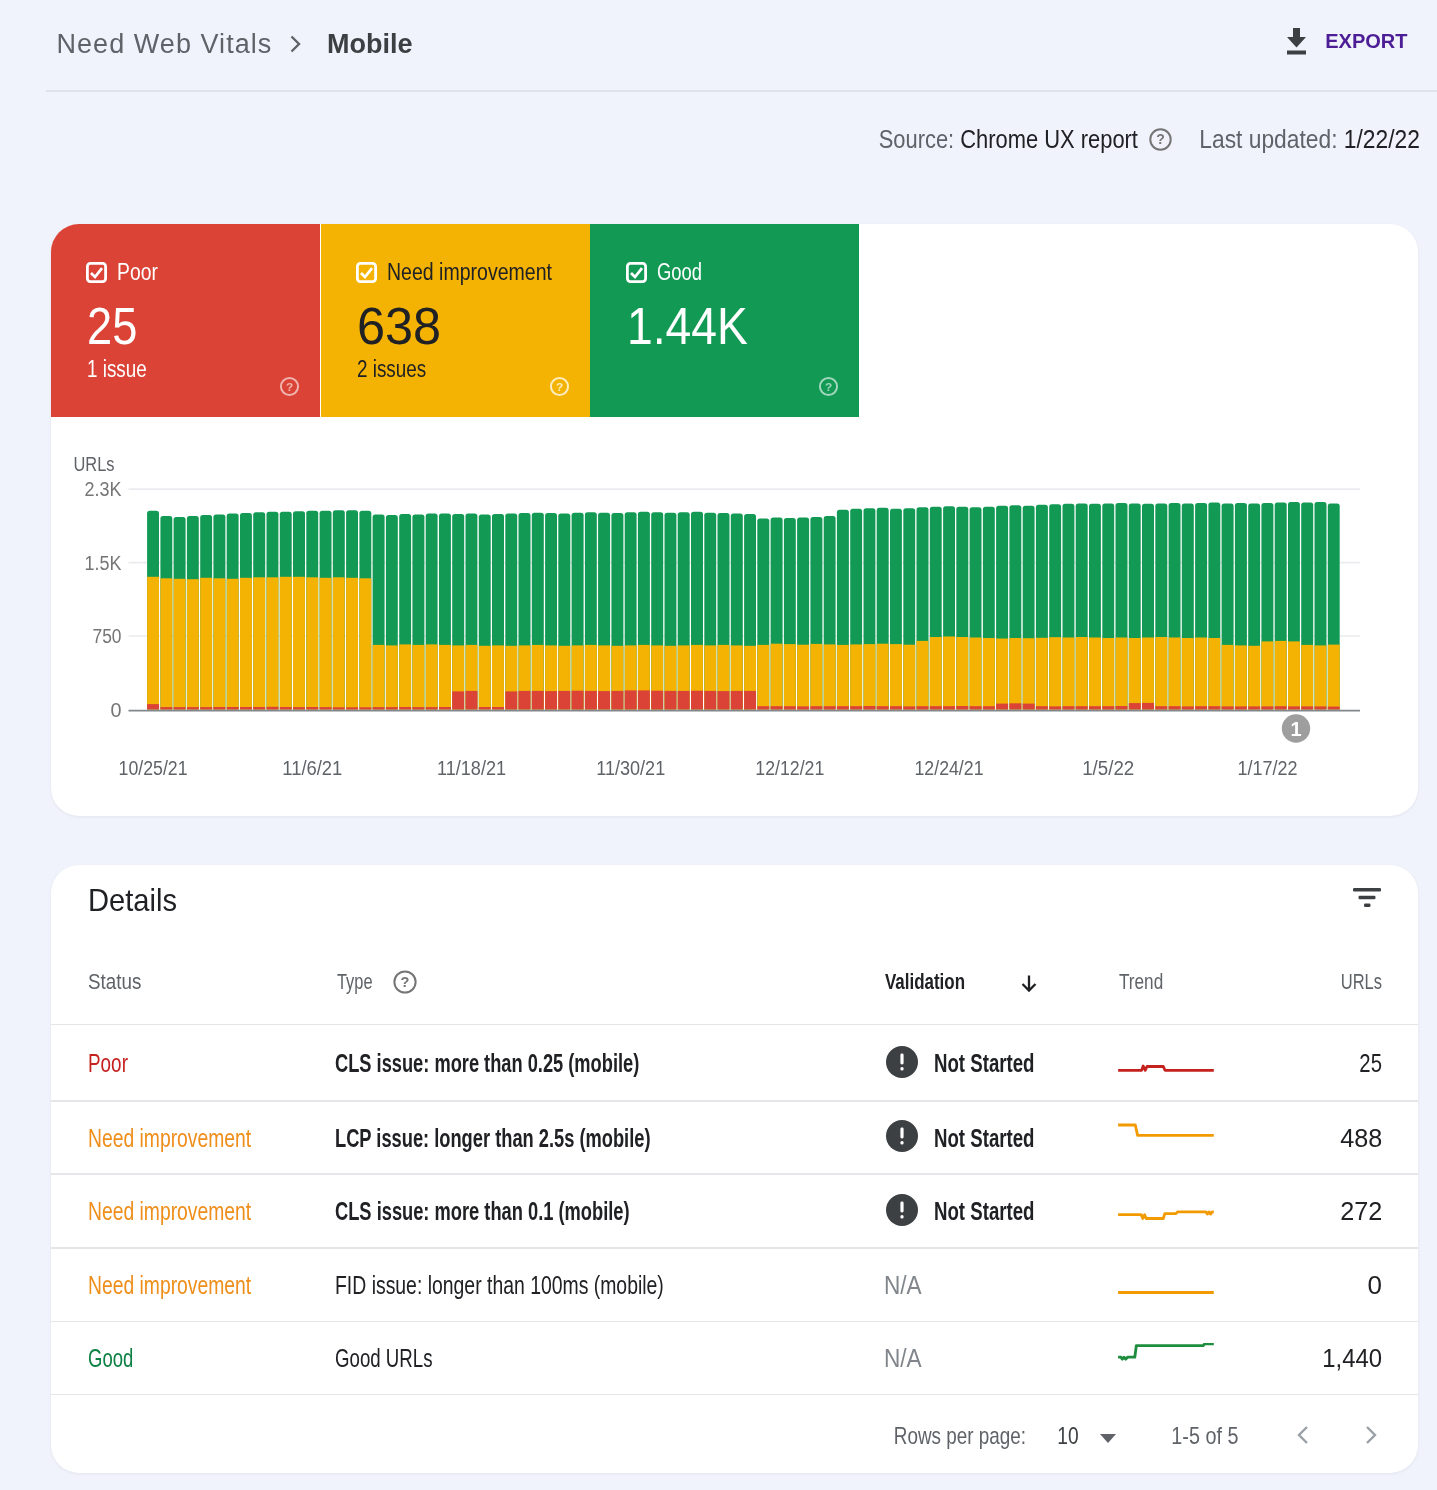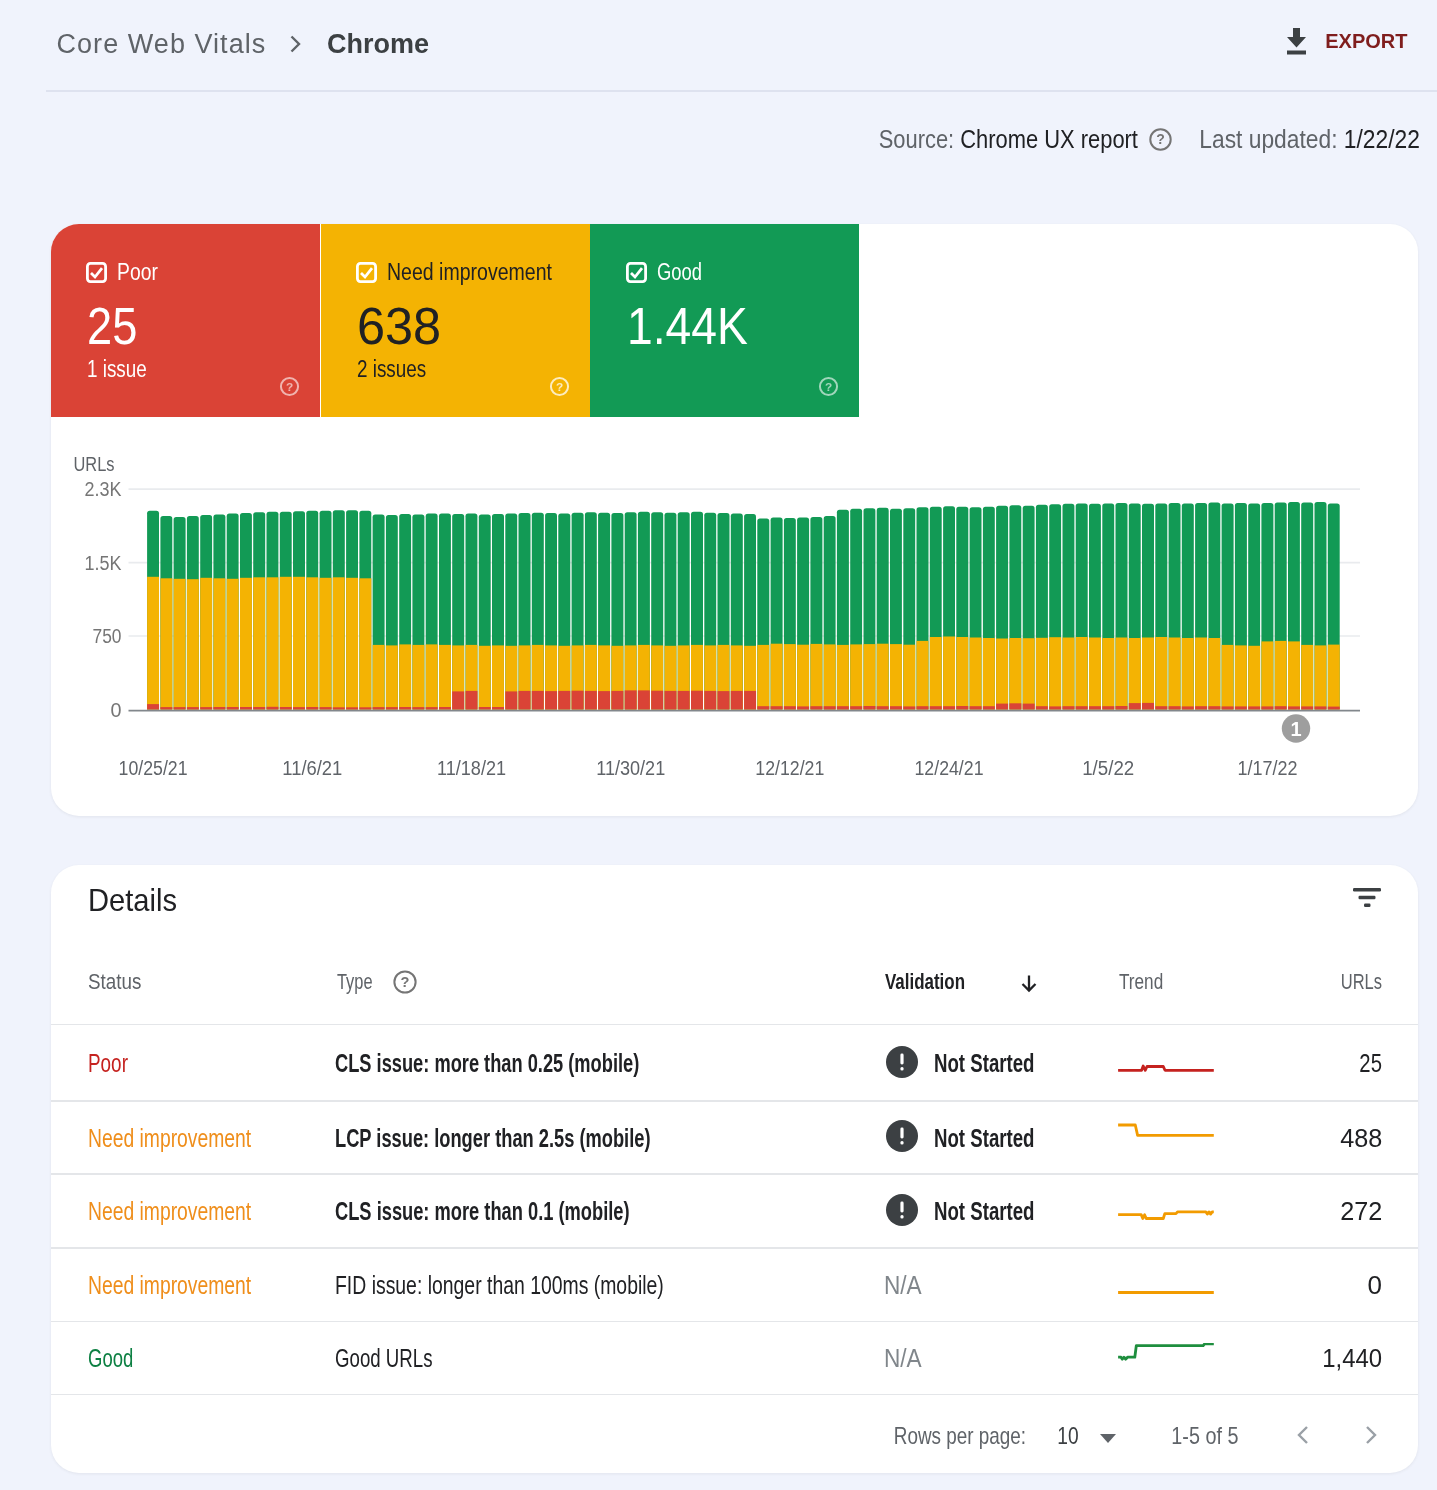--- a/index.html
+++ b/index.html
@@ -2,32 +2,32 @@
 <html><head><meta charset="utf-8">
 <style>
   * { margin:0; padding:0; box-sizing:border-box; }
   html,body { width:1437px; height:1490px; background:#f0f3fc; font-family:"Liberation Sans", sans-serif; }
   #page { position:relative; width:1437px; height:1490px; overflow:hidden; }
   .abs { position:absolute; }
 </style></head>
 <body>
 <div id="page">
 
-  <div class="abs" style="left:56.5px;top:27.6px;font-size:27px;color:#5f6368;white-space:nowrap;line-height:1.2;letter-spacing:1.05px">Core Web Vitals</div>
+  <div class="abs" style="left:56.5px;top:27.6px;font-size:27px;color:#5f6368;white-space:nowrap;line-height:1.2;letter-spacing:1.05px">Need Web Vitals</div>
   <svg class="abs" style="left:288px;top:34px" width="14" height="20" viewBox="0 0 14 20">
       <path d="M3.5 2.5 L11 10 L3.5 17.5" fill="none" stroke="#5f6368" stroke-width="2.4"></path>
     </svg>
-  <div class="abs" style="left:327px;top:27.6px;font-size:27px;font-weight:700;color:#3c4043;white-space:nowrap;line-height:1.2">Chrome</div>
+  <div class="abs" style="left:327px;top:27.6px;font-size:27px;font-weight:700;color:#3c4043;white-space:nowrap;line-height:1.2">Mobile</div>
   <div class="abs" style="left:46px;top:90px;right:0;height:1.5px;background:#dee2ef"></div>
 
   <svg class="abs" style="left:1285px;top:28px" width="23" height="27" viewBox="0 0 23 27">
     <path d="M8 0 H15 V9 H21 L11.5 19.5 L2 9 H8 Z" fill="#3c4043"></path>
     <rect x="2" y="22.5" width="19" height="4" fill="#3c4043"></rect>
   </svg>
-  <div class="abs" style="right:29.5px;top:29.2px;font-size:20px;font-weight:700;color:#7f1d1d;letter-spacing:0;line-height:1.2">EXPORT</div>
+  <div class="abs" style="right:29.5px;top:29.2px;font-size:20px;font-weight:700;color:#4c1d95;letter-spacing:0;line-height:1.2">EXPORT</div>
 
   <div class="abs" style="right:299px;top:123.9px;font-size:25px;color:#5f6368;white-space:nowrap;line-height:1.2;transform:scaleX(0.876);transform-origin:right center">Source: <span style="color:#202124">Chrome UX report</span></div>
   <svg style="position:absolute;left:1148px;top:127px" width="25" height="25" viewBox="0 0 24 24">
       <circle cx="12" cy="12" r="9.8" fill="none" stroke="#757575" stroke-width="1.92"></circle>
       <text x="12" y="16.8" text-anchor="middle" font-size="13.5" font-family="Liberation Sans, sans-serif" font-weight="bold" fill="#757575">?</text>
     </svg>
   <div class="abs" style="right:17.1px;top:123.9px;font-size:25px;color:#5f6368;white-space:nowrap;line-height:1.2;transform:scaleX(0.912);transform-origin:right center">Last updated: <span style="color:#202124">1/22/22</span></div>
 
   <div class="abs" style="left:50.6px;top:223.5px;width:1367.4px;height:592.5px;background:#fff;border-radius:28px;box-shadow:0 1px 3px rgba(68,64,67,.08)"></div>
 

